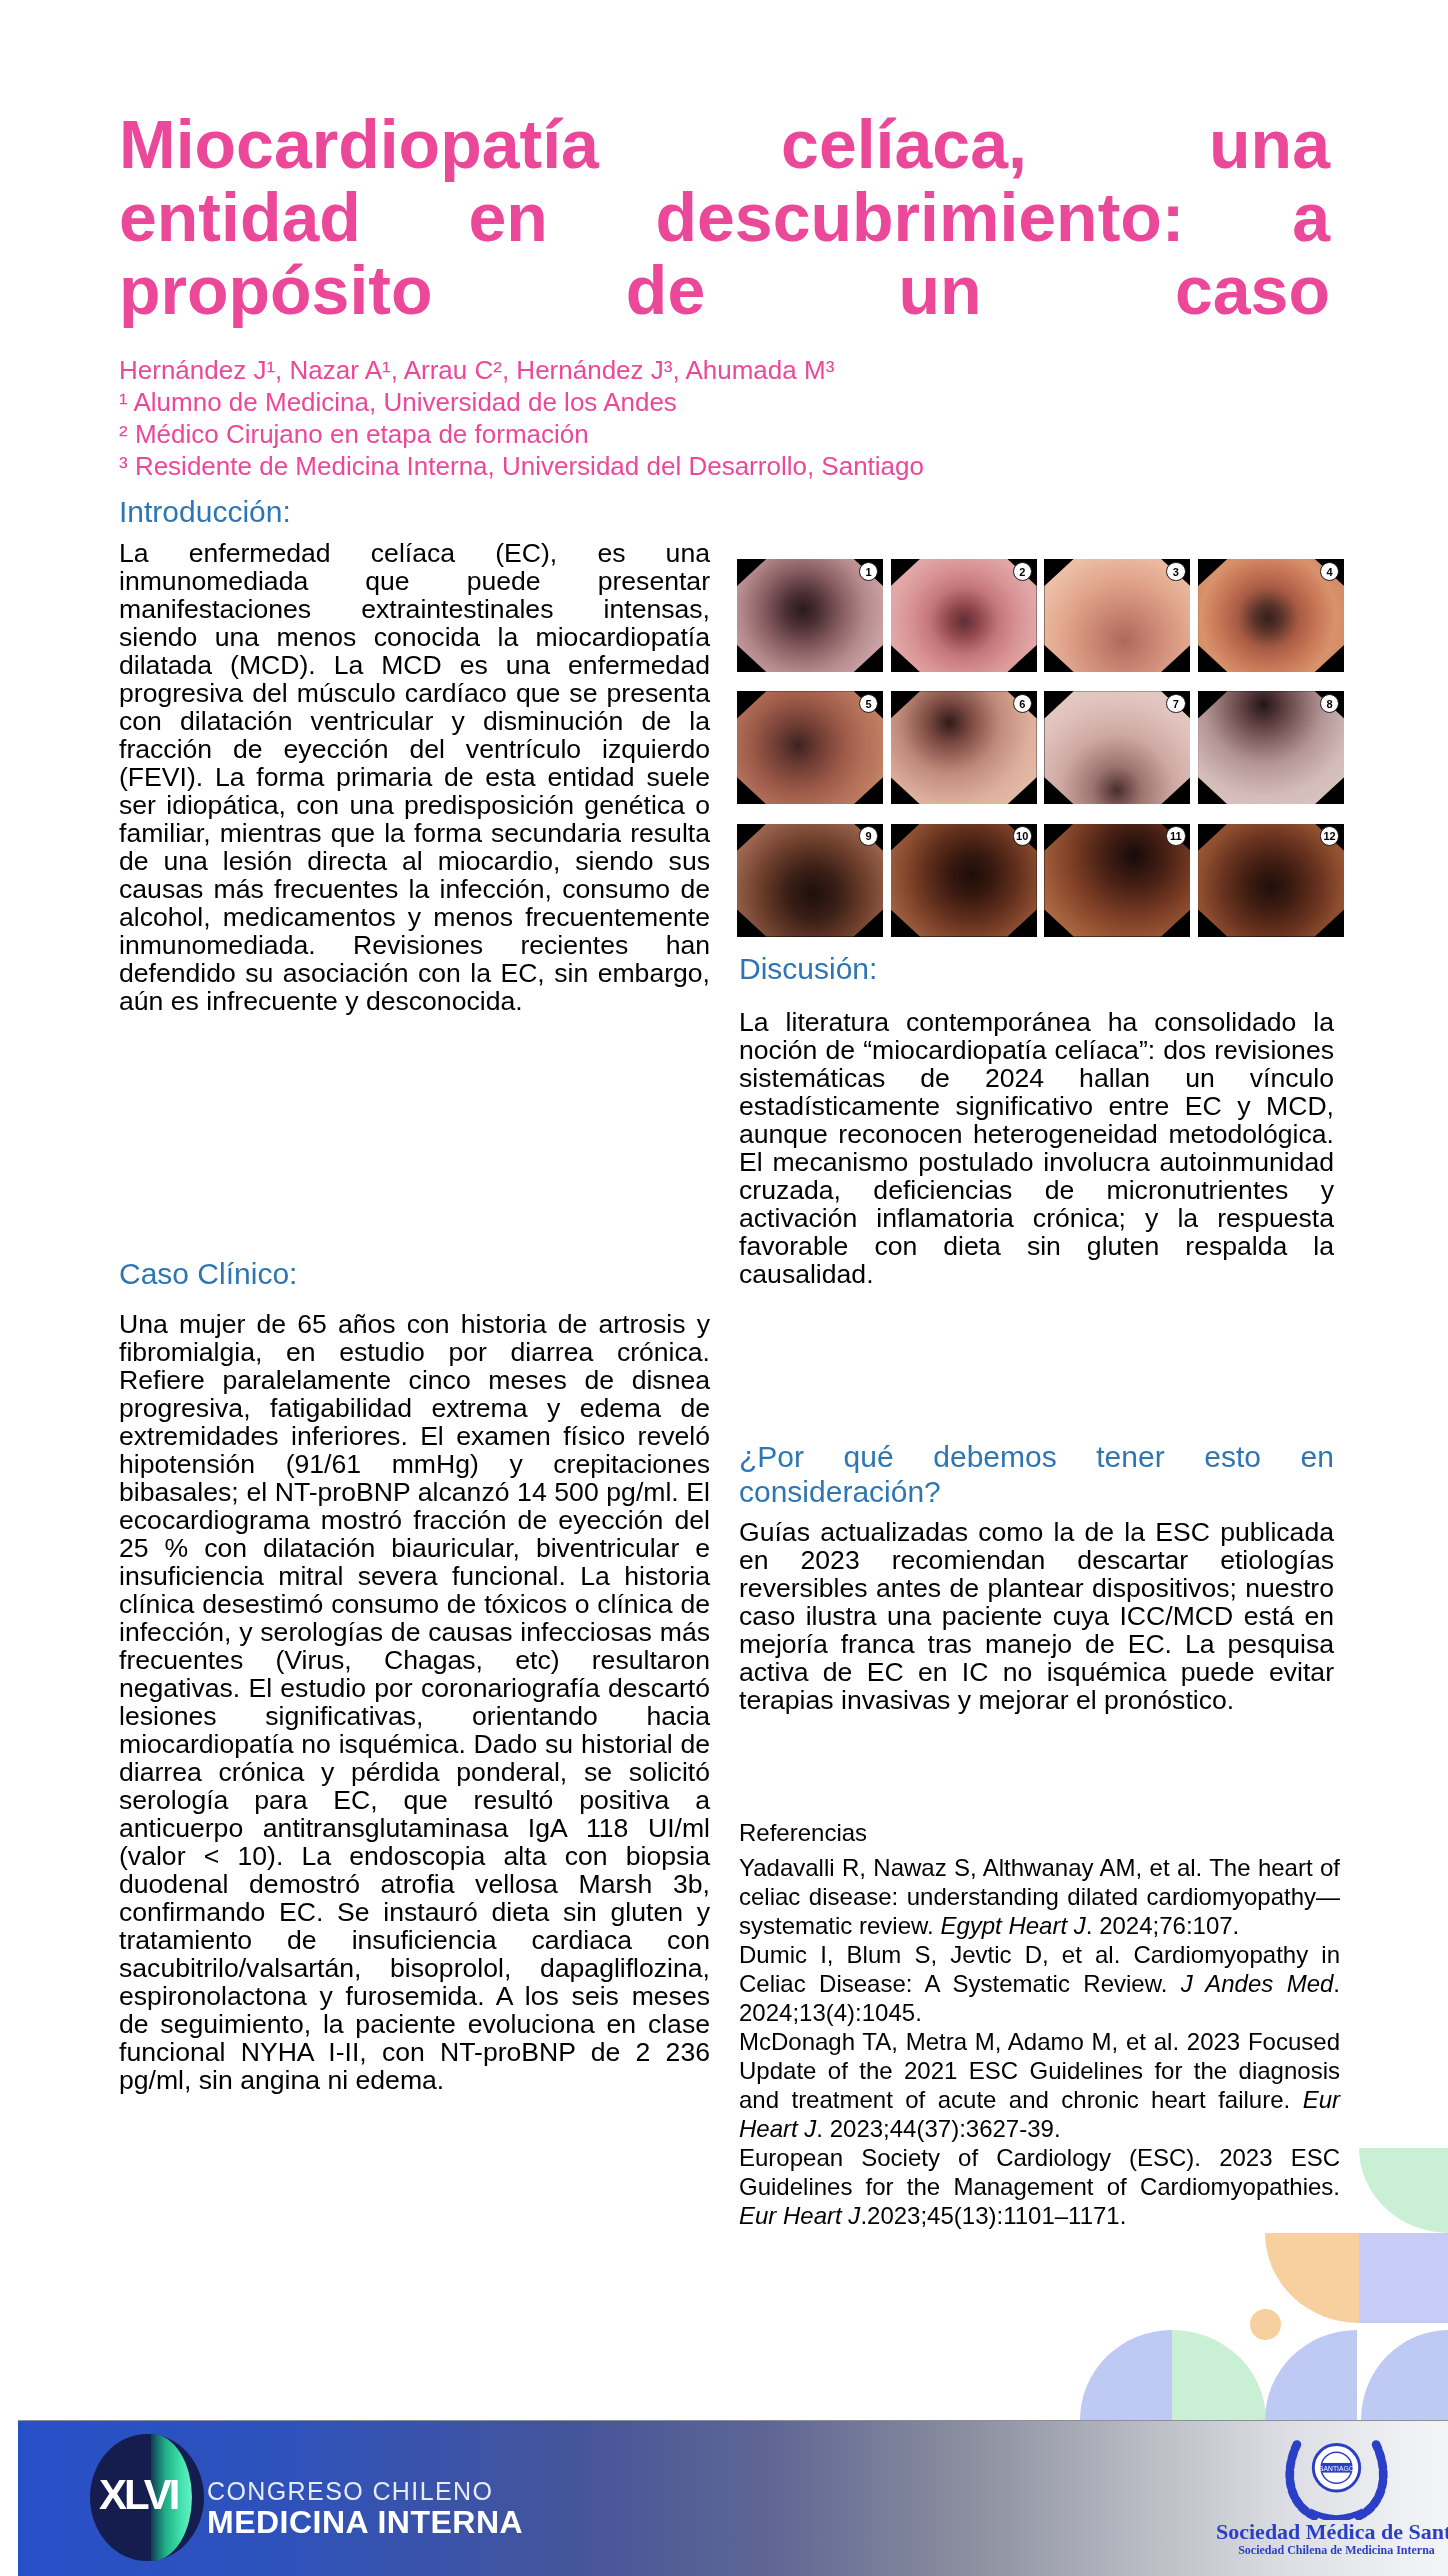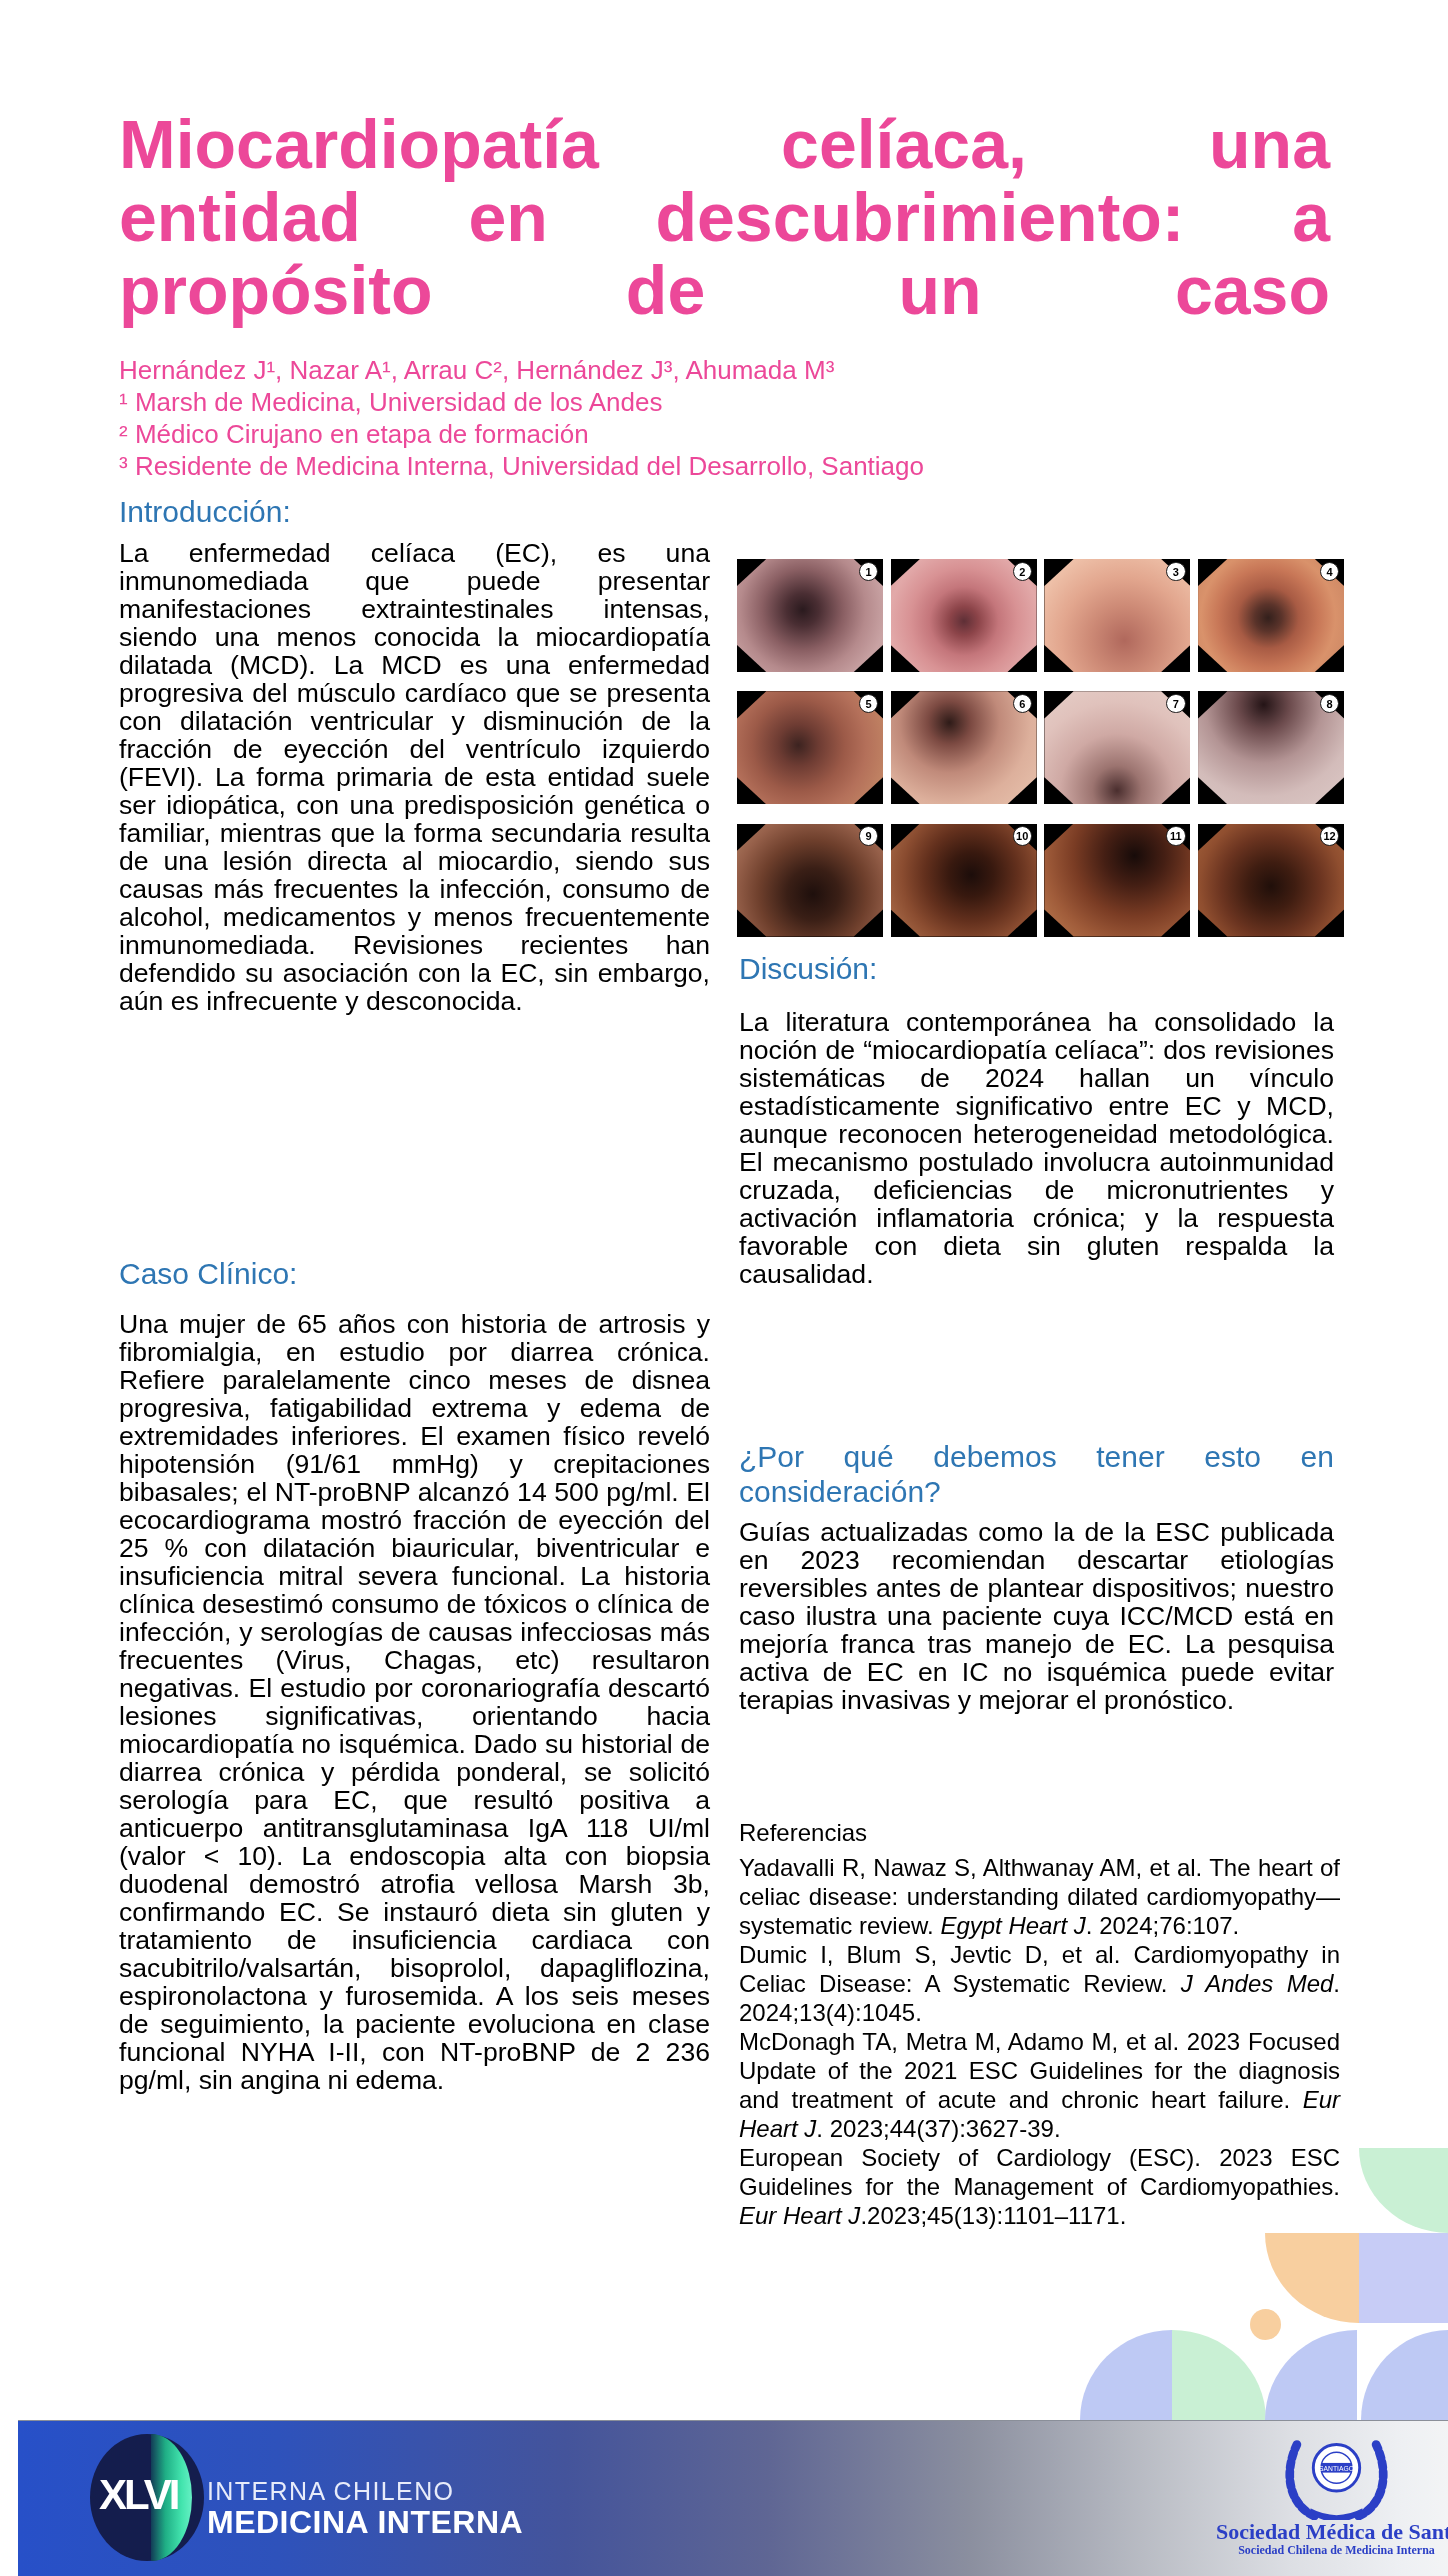--- a/index.html
+++ b/index.html
@@ -109,21 +109,21 @@
     <div class="title-line" data-justify="words">
         <span>propósito</span>
         <span>de</span>
         <span>un</span>
         <span>caso</span>
       </div>
   </div>
 
   <div class="authors">
     <div>Hernández J¹, Nazar A¹, Arrau C², Hernández J³, Ahumada M³</div>
-    <div>¹ Marsh de Medicina, Universidad de los Andes</div>
+    <div>¹ Alumno de Medicina, Universidad de los Andes</div>
     <div>² Médico Cirujano en etapa de formación</div>
     <div>³ Residente de Medicina Interna, Universidad del Desarrollo, Santiago</div>
   </div>
 
   <div class="sec-head" id="h-intro">Introducción:</div>
   <p class="body-par" id="p-intro">La enfermedad celíaca (EC), es una inmunomediada que puede presentar manifestaciones extraintestinales intensas, siendo una menos conocida la miocardiopatía dilatada (MCD). La MCD es una enfermedad progresiva del músculo cardíaco que se presenta con dilatación ventricular y disminución de la fracción de eyección del ventrículo izquierdo (FEVI). La forma primaria de esta entidad suele ser idiopática, con una predisposición genética o familiar, mientras que la forma secundaria resulta de una lesión directa al miocardio, siendo sus causas más frecuentes la infección, consumo de alcohol, medicamentos y menos frecuentemente inmunomediada. Revisiones recientes han defendido su asociación con la EC, sin embargo, aún es infrecuente y desconocida.</p>
 
   <div class="sec-head" id="h-caso">Caso Clínico:</div>
   <p class="body-par" id="p-caso">Una mujer de 65 años con historia de artrosis y fibromialgia, en estudio por diarrea crónica. Refiere paralelamente cinco meses de disnea progresiva, fatigabilidad extrema y edema de extremidades inferiores. El examen físico reveló hipotensión (91/61 mmHg) y crepitaciones bibasales; el NT-proBNP alcanzó 14&nbsp;500 pg/ml. El ecocardiograma mostró fracción de eyección del 25 % con dilatación biauricular, biventricular e insuficiencia mitral severa funcional. La historia clínica desestimó consumo de tóxicos o clínica de infección, y serologías de causas infecciosas más frecuentes (Virus, Chagas, etc) resultaron negativas. El estudio por coronariografía descartó lesiones significativas, orientando hacia miocardiopatía no isquémica. Dado su historial de diarrea crónica y pérdida ponderal, se solicitó serología para EC, que resultó positiva a anticuerpo antitransglutaminasa IgA 118 UI/ml (valor &lt; 10). La endoscopia alta con biopsia duodenal demostró atrofia vellosa Marsh 3b, confirmando EC. Se instauró dieta sin gluten y tratamiento de insuficiencia cardiaca con sacubitrilo/valsartán, bisoprolol, dapagliflozina, espironolactona y furosemida. A los seis meses de seguimiento, la paciente evoluciona en clase funcional NYHA I-II, con NT-proBNP de 2&nbsp;236 pg/ml, sin angina ni edema.</p>
 
@@ -209,21 +209,21 @@
   <div class="shape sh-peri-q1"></div>
   <div class="shape sh-green-q"></div>
   <div class="shape sh-peri-q2"></div>
   <div class="shape sh-peri-q3"></div>
 
   <div class="footer-band">
     <div class="congress-logo">
       <div class="cl-navy"></div>
       <div class="cl-mint"></div>
       <div class="cl-numeral">XLVI</div>
-      <div class="cl-line1">INTERNA CHILENO</div>
+      <div class="cl-line1">CONGRESO CHILENO</div>
       <div class="cl-line2">MEDICINA INTERNA</div>
     </div>
     <div class="society-logo">
       <svg class="society-crest" width="145" height="89" viewBox="0 0 150 92">
         <path d="M52 88 C26 76 20 44 34 14" fill="none" stroke="#2b3fc6" stroke-width="9" stroke-dasharray="6 4" stroke-linecap="round"></path>
         <path d="M98 88 C124 76 130 44 116 14" fill="none" stroke="#2b3fc6" stroke-width="9" stroke-dasharray="6 4" stroke-linecap="round"></path>
         <circle cx="75" cy="38" r="24" fill="#fff" stroke="#2b3fc6" stroke-width="3"></circle>
         <circle cx="75" cy="38" r="16" fill="none" stroke="#2b3fc6" stroke-width="1.5"></circle>
         <rect x="59" y="33" width="32" height="10" fill="#2b3fc6"></rect>
         <text x="75" y="41" font-size="7" fill="#ffffff" text-anchor="middle" font-family="Liberation Sans, sans-serif">SANTIAGO</text>

